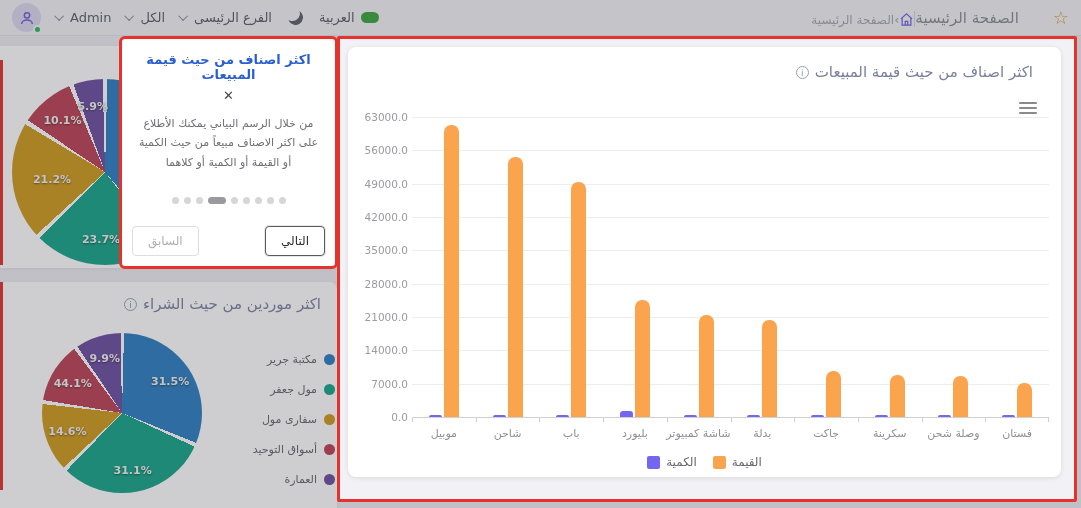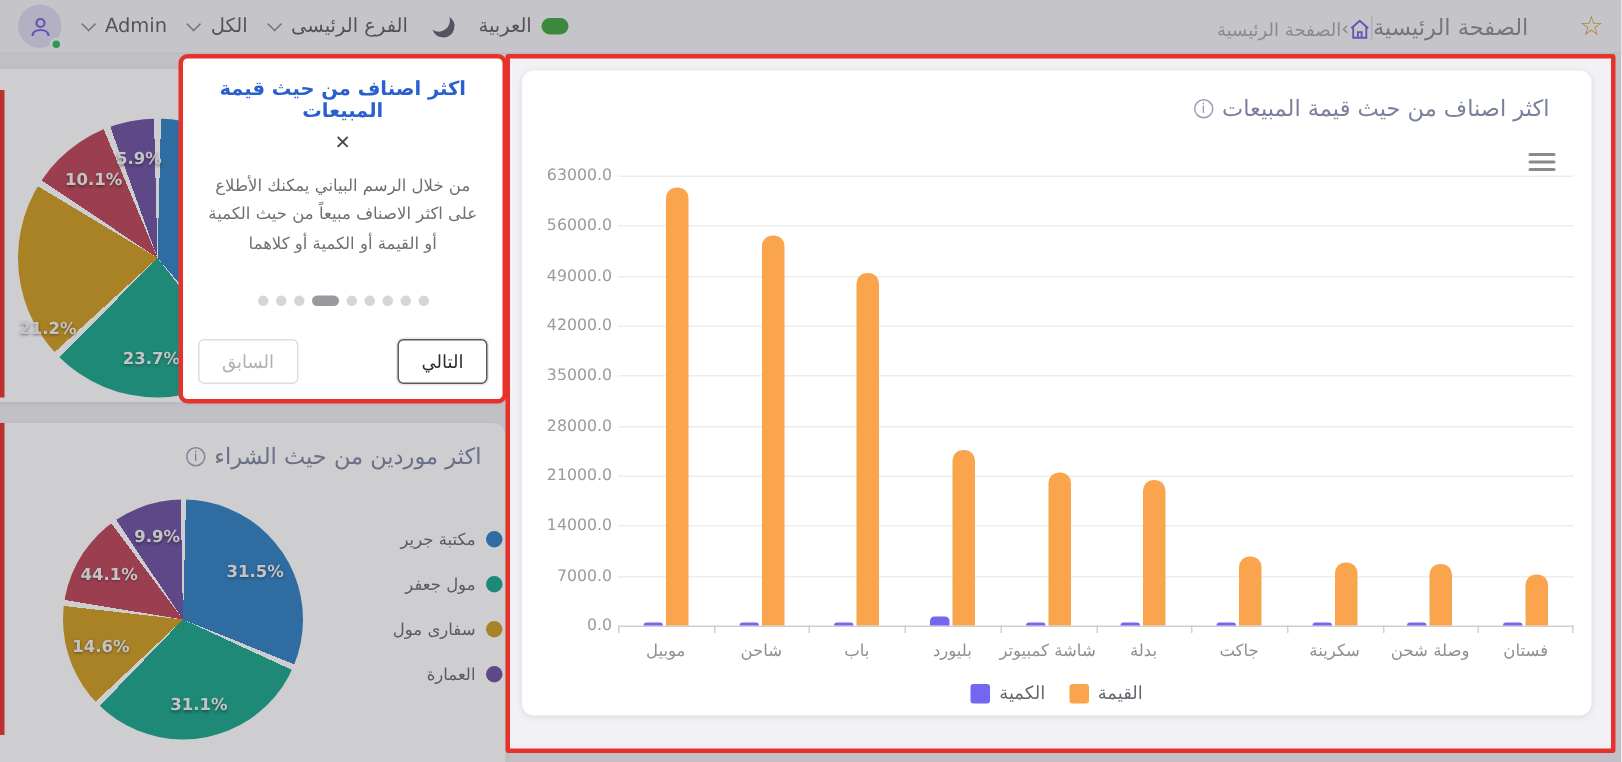--- a/index.html
+++ b/index.html
@@ -129,21 +129,21 @@
     </svg>
     <span class="divider"></span>
     <span class="page-title">الصفحة الرئيسية</span>
     <span class="star">☆</span>
   </div>
 </div>
 
 <div class="card" id="customers-card"></div>
 <div class="pie" id="pie-customers" style="background: conic-gradient(rgb(255, 255, 255) 0%, rgb(255, 255, 255) 0.4%, rgb(45, 127, 193) 0.4%, rgb(45, 127, 193) 38.7%, rgb(255, 255, 255) 38.7%, rgb(255, 255, 255) 39.1%, rgb(255, 255, 255) 39.1%, rgb(255, 255, 255) 39.5%, rgb(23, 165, 137) 39.5%, rgb(23, 165, 137) 62.4%, rgb(255, 255, 255) 62.4%, rgb(255, 255, 255) 62.8%, rgb(255, 255, 255) 62.8%, rgb(255, 255, 255) 63.2%, rgb(207, 155, 31) 63.2%, rgb(207, 155, 31) 83.6%, rgb(255, 255, 255) 83.6%, rgb(255, 255, 255) 84%, rgb(255, 255, 255) 84%, rgb(255, 255, 255) 84.4%, rgb(188, 68, 87) 84.4%, rgb(188, 68, 87) 93.7%, rgb(255, 255, 255) 93.7%, rgb(255, 255, 255) 94.1%, rgb(255, 255, 255) 94.1%, rgb(255, 255, 255) 94.5%, rgb(109, 79, 161) 94.5%, rgb(109, 79, 161) 99.6%, rgb(255, 255, 255) 99.6%, rgb(255, 255, 255) 100%);">
     <span class="pie-label" style="left: 89.0055px; top: 159.841px;">23.7%</span>
-    <span class="pie-label" style="left: 20px; top: 99.7202px; margin-top: 40px;">21.2%</span>
+    <span class="pie-label" style="left: 40px; top: 99.7202px;">21.2%</span>
     <span class="pie-label" style="left: 50.4804px; top: 41.2726px;">10.1%</span>
     <span class="pie-label" style="left: 80.6596px; top: 27.187px;">5.9%</span>
   </div>
 
 <div class="card" id="vendors-card">
   <div class="card-title">
     <span>اكثر موردين من حيث الشراء</span>
     <span class="info-badge">i</span>
   </div>
 </div>
@@ -159,20 +159,24 @@
       <span class="sw" style="background: rgb(45, 127, 193);"></span>
       <span class="lbl">مكتبة جرير</span>
     </div>
     <div class="row">
       <span class="sw" style="background: rgb(23, 165, 137);"></span>
       <span class="lbl">مول جعفر</span>
     </div>
     <div class="row">
       <span class="sw" style="background: rgb(207, 155, 31);"></span>
       <span class="lbl">سفارى مول</span>
+    </div>
+    <div class="row">
+      <span class="sw" style="background: rgb(188, 68, 87);"></span>
+      <span class="lbl">أسواق التوحيد</span>
     </div>
     <div class="row">
       <span class="sw" style="background: rgb(109, 79, 161);"></span>
       <span class="lbl">العمارة</span>
     </div>
   </div>
 
 <div class="edge-strip" style="top:60px;height:205px;"></div>
 <div class="edge-strip" style="top:282px;height:208px;"></div>
 

